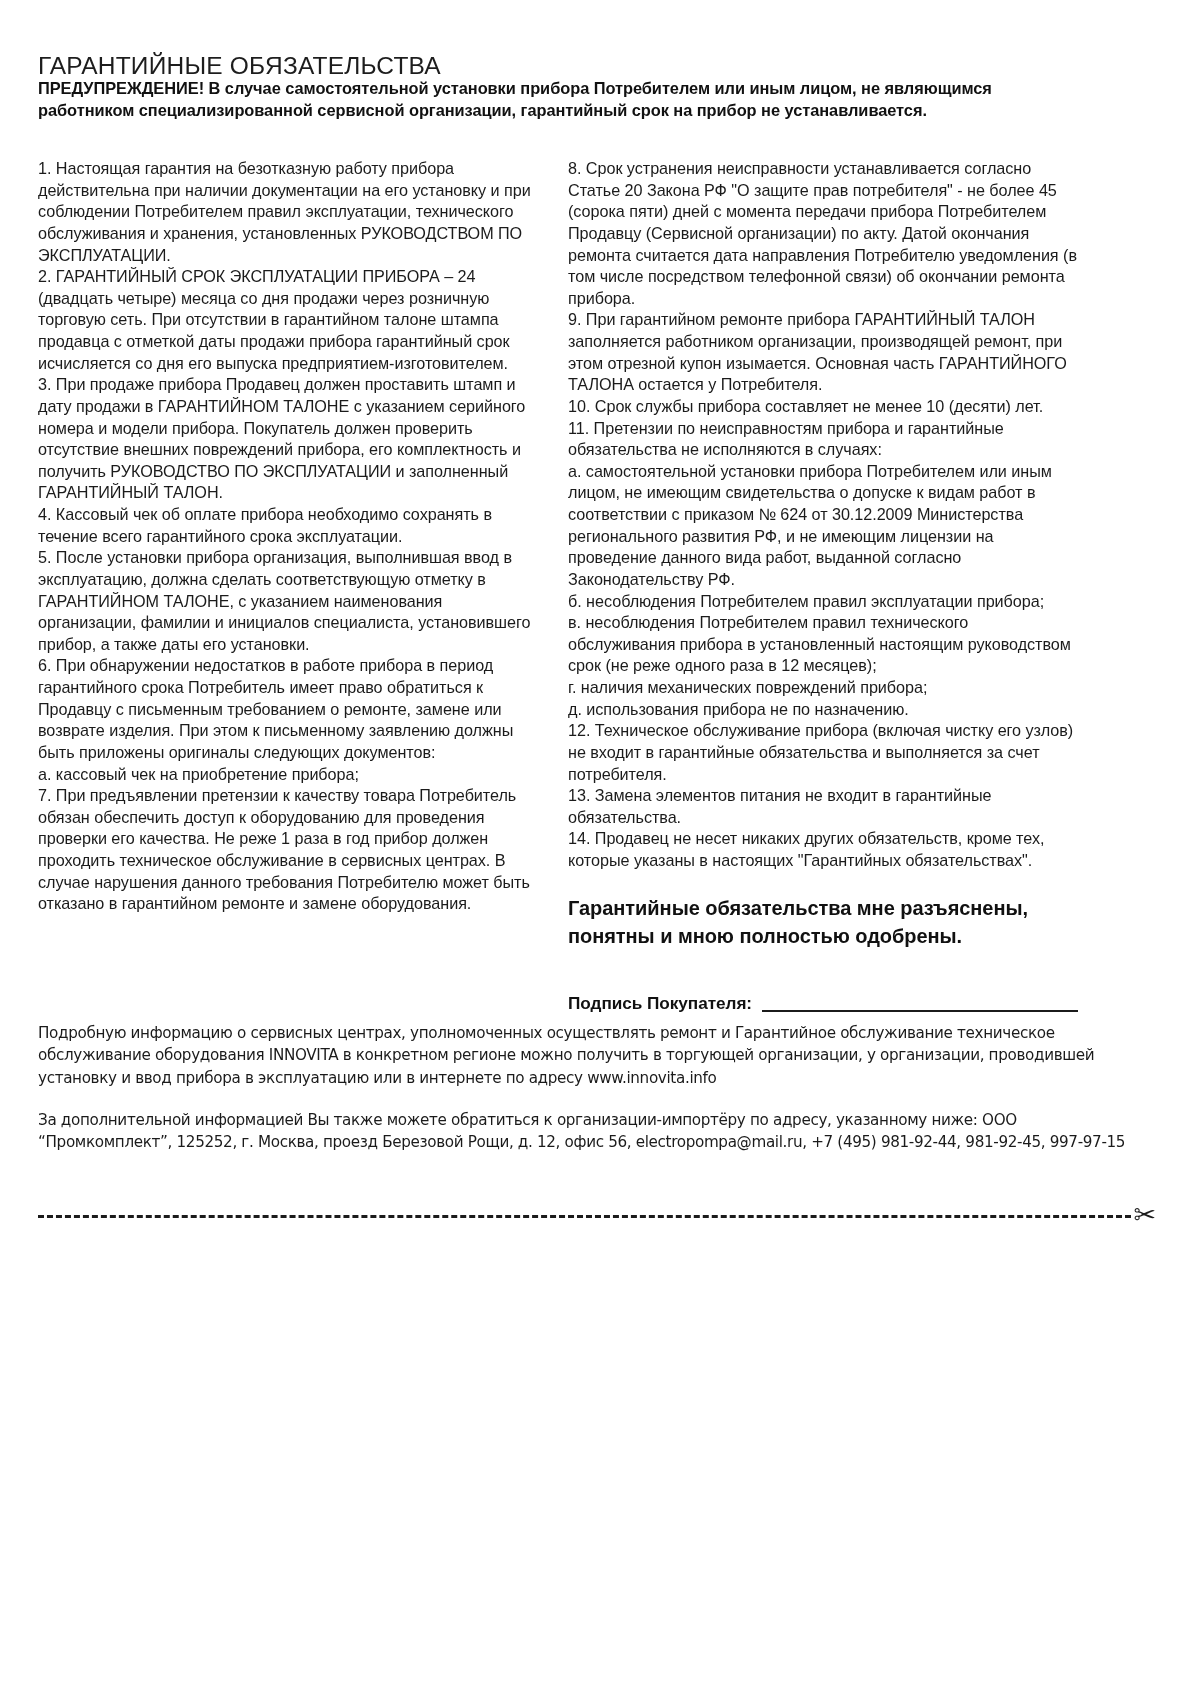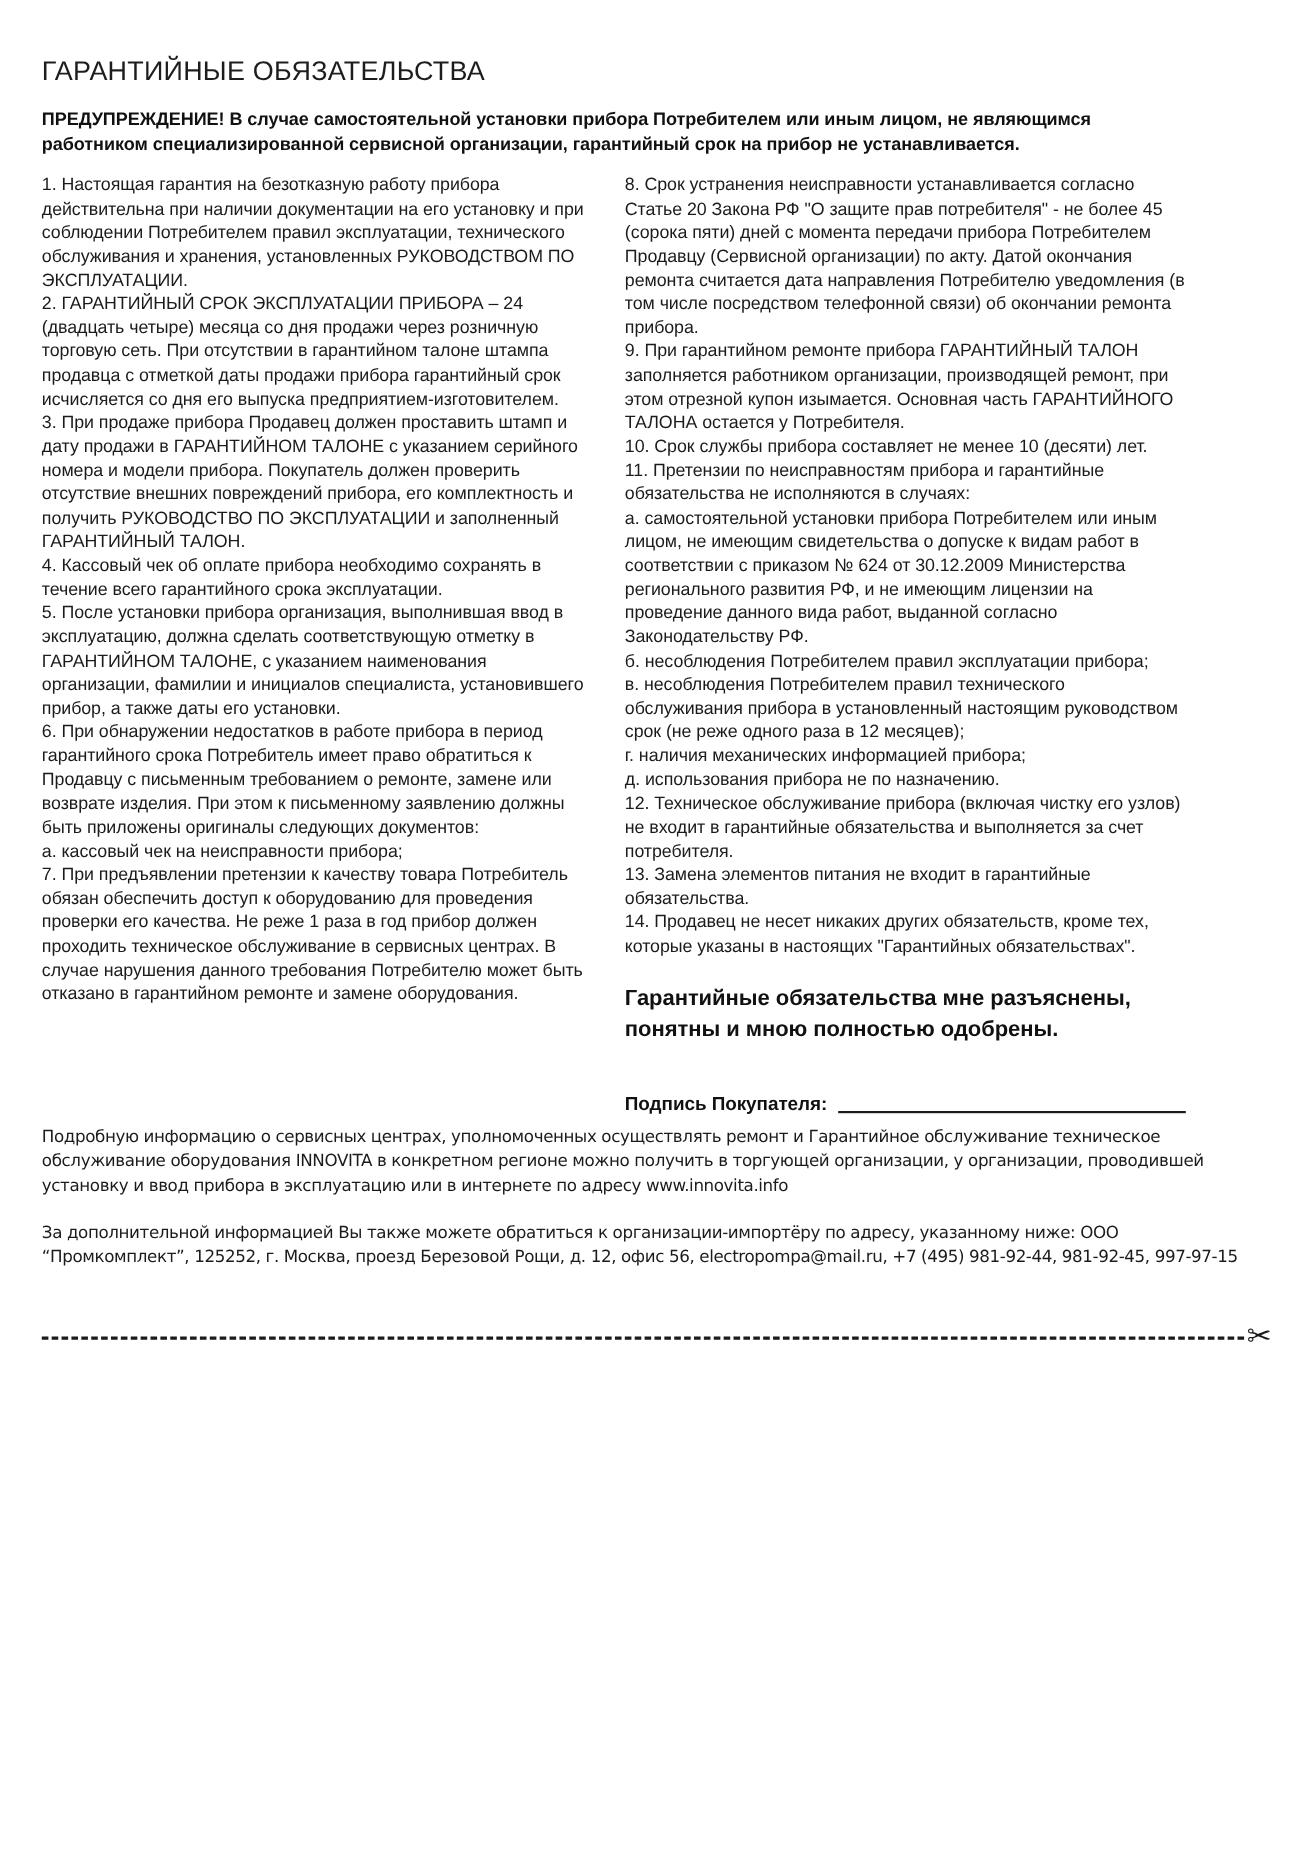--- a/index.html
+++ b/index.html
@@ -34,21 +34,21 @@
     font-weight: 400;
     letter-spacing: 0.2px;
     color: #1d1d1d;
     white-space: nowrap;
   }
 
   
   .warning {
     position: absolute;
     left: 38px;
-    top: 99px;
+    top: 78px;
     width: 1020px;
     font-size: 16.4px;
     font-weight: bold;
     line-height: 1.34;
     color: #111111;
     letter-spacing: -0.05px;
   }
 
   
   .columns {
@@ -150,33 +150,33 @@
 
   <div class="columns">
 
     <div class="col col-left">
       <p class="clause">1. Настоящая гарантия на безотказную работу прибора действительна при наличии документации на его установку и при соблюдении Потребителем правил эксплуатации, технического обслуживания и хранения, установленных РУКОВОДСТВОМ ПО ЭКСПЛУАТАЦИИ.</p>
       <p class="clause">2. ГАРАНТИЙНЫЙ СРОК ЭКСПЛУАТАЦИИ ПРИБОРА – 24 (двадцать четыре) месяца со дня продажи через розничную торговую сеть. При отсутствии в гарантийном талоне штампа продавца с отметкой даты продажи прибора гарантийный срок исчисляется со дня его выпуска предприятием-изготовителем.</p>
       <p class="clause">3. При продаже прибора Продавец должен проставить штамп и дату продажи в ГАРАНТИЙНОМ ТАЛОНЕ с указанием серийного номера и модели прибора. Покупатель должен проверить отсутствие внешних повреждений прибора, его комплектность и получить РУКОВОДСТВО ПО ЭКСПЛУАТАЦИИ и заполненный ГАРАНТИЙНЫЙ ТАЛОН.</p>
       <p class="clause">4. Кассовый чек об оплате прибора необходимо сохранять в течение всего гарантийного срока эксплуатации.</p>
       <p class="clause">5. После установки прибора организация, выполнившая ввод в эксплуатацию, должна сделать соответствующую отметку в ГАРАНТИЙНОМ ТАЛОНЕ, с указанием наименования организации, фамилии и инициалов специалиста, установившего прибор, а также даты его установки.</p>
       <p class="clause">6. При обнаружении недостатков в работе прибора в период гарантийного срока Потребитель имеет право обратиться к Продавцу с письменным требованием о ремонте, замене или возврате изделия. При этом к письменному заявлению должны быть приложены оригиналы следующих документов:</p>
-      <p class="clause">а. кассовый чек на неисправности прибора;</p>
+      <p class="clause">а. кассовый чек на приобретение прибора;</p>
       <p class="clause">7. При предъявлении претензии к качеству товара Потребитель обязан обеспечить доступ к оборудованию для проведения проверки его качества. Не реже 1 раза в год прибор должен проходить техническое обслуживание в сервисных центрах. В случае нарушения данного требования Потребителю может быть отказано в гарантийном ремонте и замене оборудования.</p>
     </div>
 
     <div class="col col-right">
       <p class="clause">8. Срок устранения неисправности устанавливается согласно Статье 20 Закона РФ "О защите прав потребителя" - не более 45 (сорока пяти) дней с момента передачи прибора Потребителем Продавцу (Сервисной организации) по акту. Датой окончания ремонта считается дата направления Потребителю уведомления (в том числе посредством телефонной связи) об окончании ремонта прибора.</p>
       <p class="clause">9. При гарантийном ремонте прибора ГАРАНТИЙНЫЙ ТАЛОН заполняется работником организации, производящей ремонт, при этом отрезной купон изымается. Основная часть ГАРАНТИЙНОГО ТАЛОНА остается у Потребителя.</p>
       <p class="clause">10. Срок службы прибора составляет не менее 10 (десяти) лет.</p>
       <p class="clause">11. Претензии по неисправностям прибора и гарантийные обязательства не исполняются в случаях:</p>
       <p class="clause">а. самостоятельной установки прибора Потребителем или иным лицом, не имеющим свидетельства о допуске к видам работ в соответствии с приказом № 624 от 30.12.2009 Министерства регионального развития РФ, и не имеющим лицензии на проведение данного вида работ, выданной согласно Законодательству РФ.</p>
       <p class="clause">б. несоблюдения Потребителем правил эксплуатации прибора;</p>
       <p class="clause">в. несоблюдения Потребителем правил технического обслуживания прибора в установленный настоящим руководством срок (не реже одного раза в 12 месяцев);</p>
-      <p class="clause">г. наличия механических информацией прибора;</p>
+      <p class="clause">г. наличия механических повреждений прибора;</p>
       <p class="clause">д. использования прибора не по назначению.</p>
       <p class="clause">12. Техническое обслуживание прибора (включая чистку его узлов) не входит в гарантийные обязательства и выполняется за счет потребителя.</p>
       <p class="clause">13. Замена элементов питания не входит в гарантийные обязательства.</p>
       <p class="clause">14. Продавец не несет никаких других обязательств, кроме тех, которые указаны в настоящих "Гарантийных обязательствах".</p>
 
       <div class="approval">Гарантийные обязательства мне разъяснены, понятны и мною полностью одобрены.</div>
 
       <div class="signature-row">
         <span class="signature-label">Подпись Покупателя:</span>
         <span class="signature-rule"></span>

